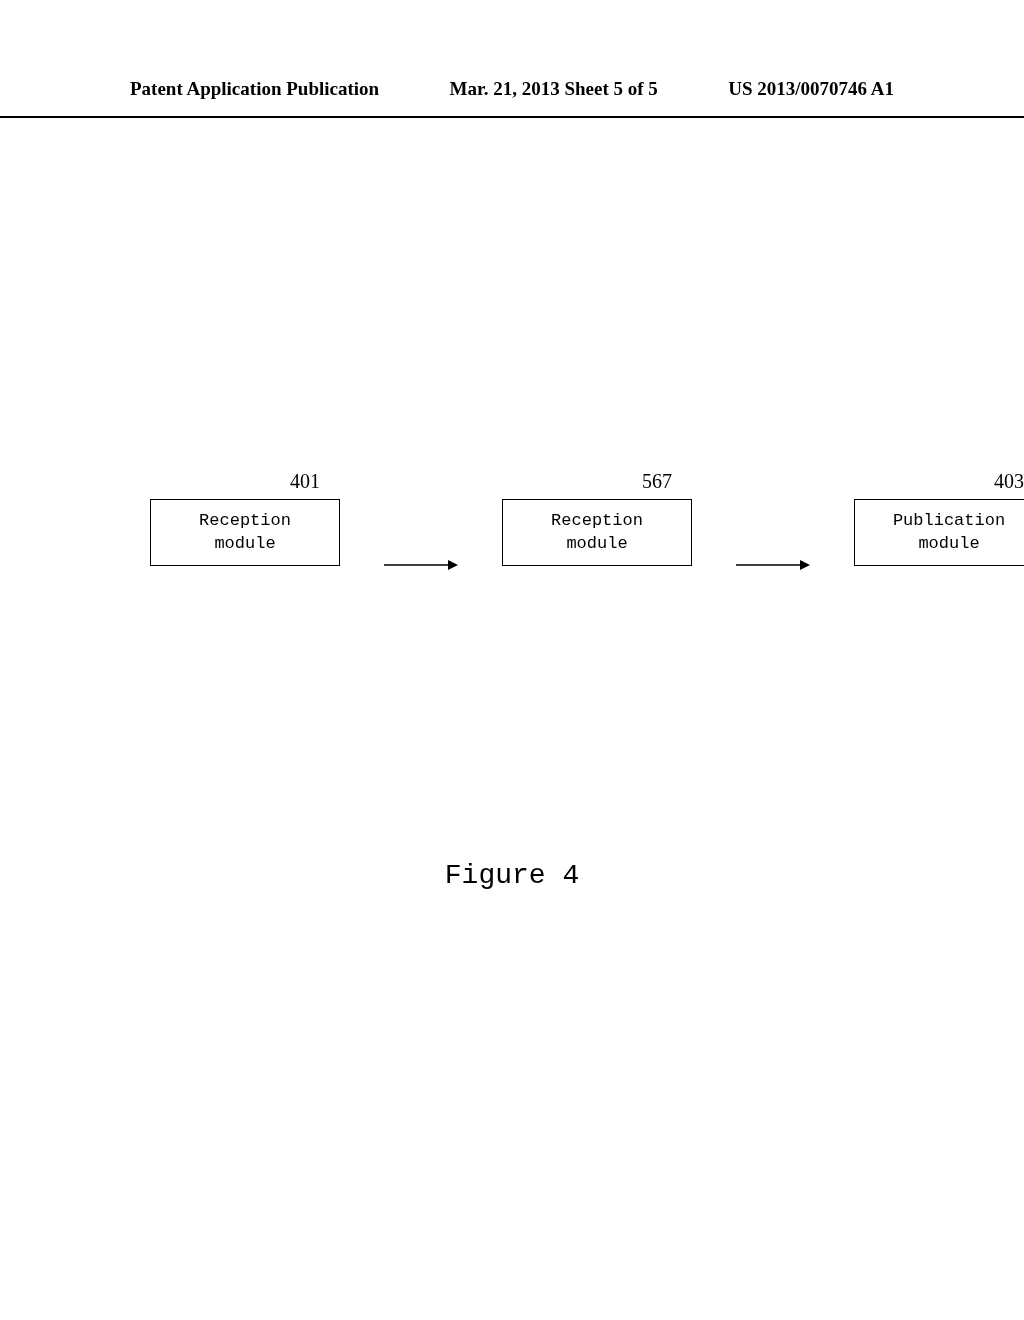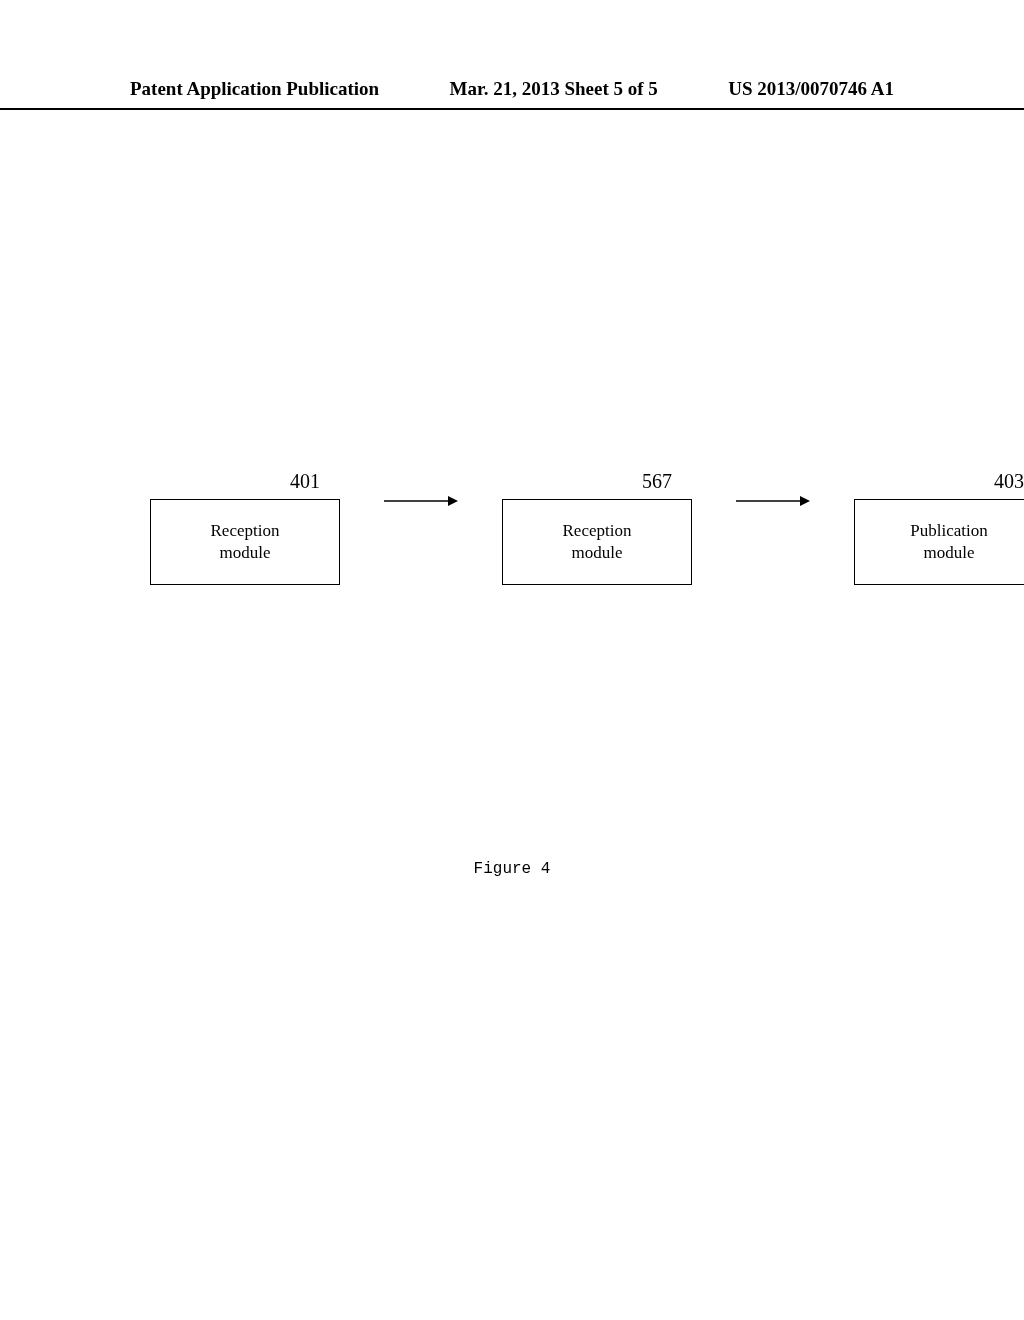--- a/index.html
+++ b/index.html
@@ -9,65 +9,65 @@
     background: #ffffff;
     position: relative;
     font-family: "Times New Roman", serif;
   }
   .header {
     position: absolute;
     top: 78px;
     left: 0;
     width: 100%;
     border-bottom: 2px solid #000;
-    padding-bottom: 8px;
+    padding-bottom: 16px;
   }
   .header-row {
     display: flex;
     justify-content: space-between;
     padding: 0 130px 0 130px;
     font-size: 19px;
   }
   .header-left { font-weight: bold; }
   .header-mid { font-weight: bold; }
   .header-right { font-weight: bold; }
 
   .diagram {
     position: absolute;
     top: 470px;
     left: 150px;
     width: 724px;
   }
   .boxes {
     display: flex;
-    align-items: flex-start;
+    align-items: flex-end;
     justify-content: space-between;
     gap: 44px;
   }
   .box-wrap {
     display: flex;
     flex-direction: column;
     align-items: center;
   }
   .box-label {
     font-family: "Times New Roman", serif;
     font-size: 20px;
     margin-bottom: 6px;
     align-self: flex-end;
     padding-right: 20px;
   }
   .box {
     width: 190px;
-    height: 86px;
+    height: 67px;
     border: 1.5px solid #000;
     display: flex;
     align-items: center;
     justify-content: center;
     text-align: center;
-    font-family: Liberation Serif, serif;
+    font-family: Liberation Mono, monospace;
     font-size: 17px;
     line-height: 1.3;
     white-space: pre-line;
   }
   .arrow-wrap {
     display: flex;
     align-items: center;
     margin-top: 30px;
   }
   .arrow {
@@ -81,21 +81,21 @@
     left: 0;
   }
 
   .figure-caption {
     position: absolute;
     top: 860px;
     left: 0;
     width: 100%;
     text-align: center;
     font-family: "Courier New", monospace;
-    font-size: 16px;
+    font-size: 28px;
   }
 </style>
 </head>
 <body>
 
 <div class="header">
   <div class="header-row">
     <span class="header-left">Patent Application Publication</span>
     <span class="header-mid">Mar. 21, 2013  Sheet 5 of 5</span>
     <span class="header-right">US 2013/0070746 A1</span>

